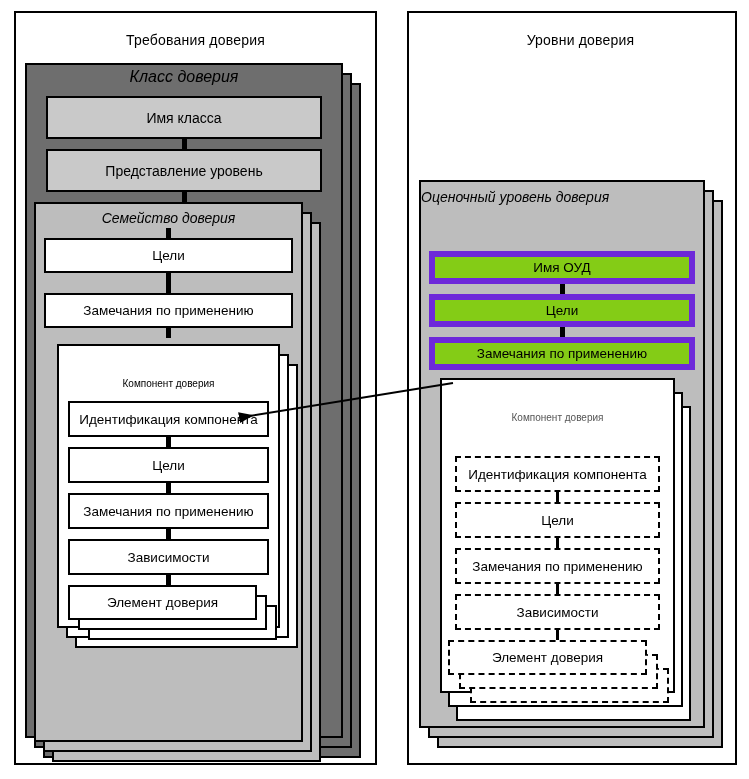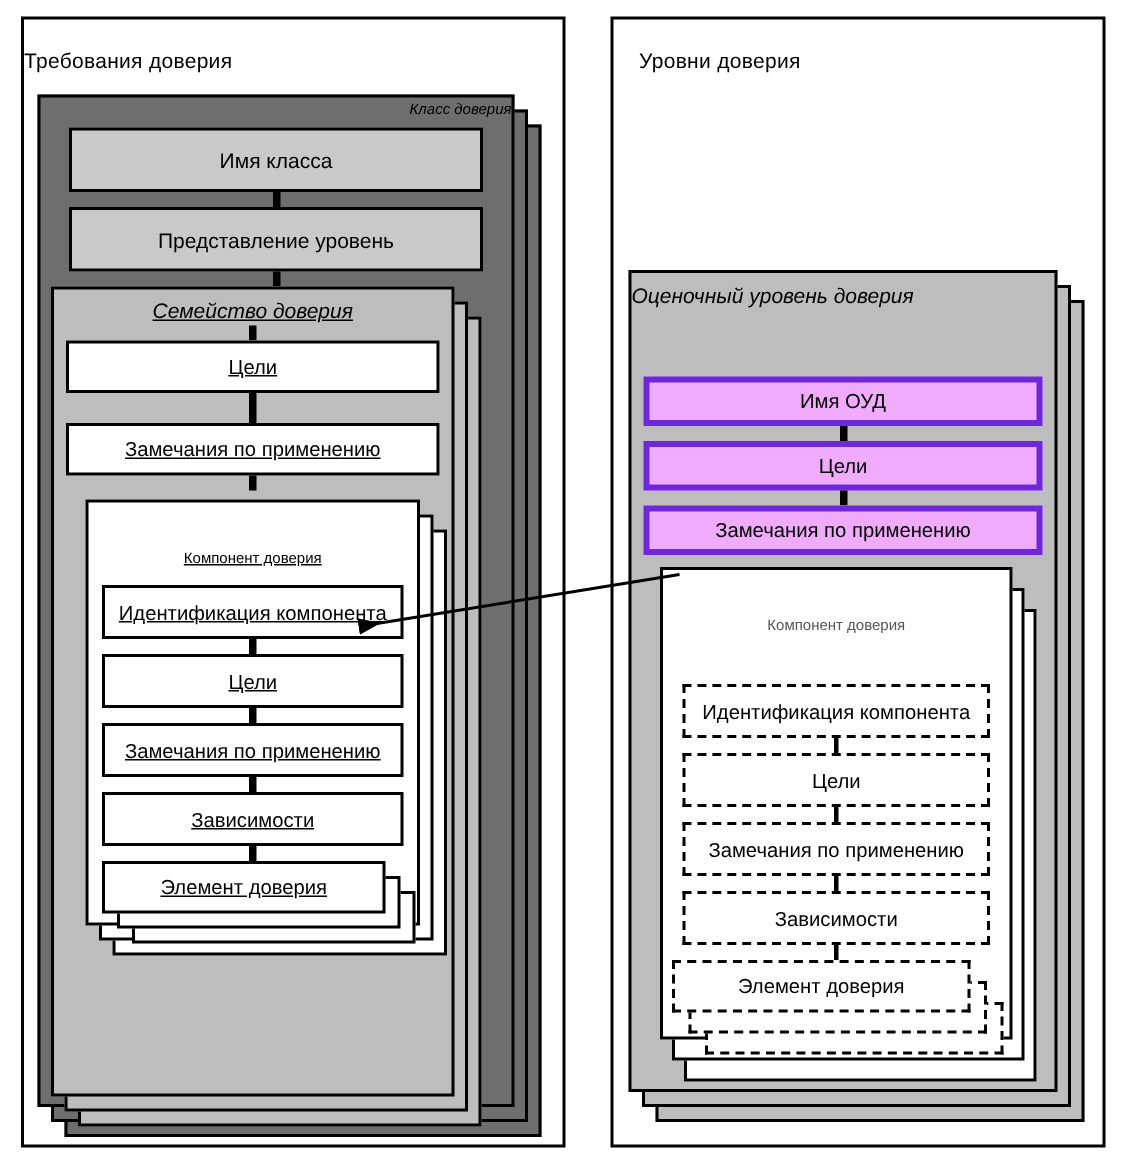--- a/index.html
+++ b/index.html
@@ -13,49 +13,49 @@
   .page { position: relative; width: 749px; height: 779px; background: #fff; overflow: hidden; }
 
   
   .panel {
     position: absolute; top: 11px; height: 754px;
     border: 2px solid #000; background: #fff;
   }
   .panel-left  { left: 14px;  width: 363px; }
   .panel-right { left: 407px; width: 330px; padding-left: 17px; }
   .panel-title {
-    padding-top: 19px;
+    text-align: center; padding-top: 19px;
     font-size: 14px; letter-spacing: .2px;
   }
 
   
   .stack { position: relative; }
   .stack > .copy {
     position: absolute; inset: 0;
     border: 2px solid #000;
   }
   .stack > .copy.c1 { transform: translate(9px, 10px); }
   .stack > .copy.c2 { transform: translate(18px, 20px); }
   .stack > .main { position: relative; border: 2px solid #000; width: 100%; height: 100%; }
 
   
   .class-stack { position: absolute; left: 9px; top: 50px; width: 318px; height: 675px; }
   .class-fill  { background: #6e6e6e; }
-  .class-hdr   { height: 20px; padding-top: 3px; text-align: right; font-size: 10px; font-style: italic; }
+  .class-hdr   { height: 31px; padding-top: 3px; text-align: center; font-size: 16px; font-style: italic; }
 
   .gbox {
     margin: 0 19px; height: 43px;
     background: #c9c9c9; border: 2px solid #000;
     display: flex; align-items: center; justify-content: center;
     font-size: 14px; font-weight: normal;
   }
   .conn  { width: 5px; height: 10px; background: #000; margin: 0 auto; }
   .dconn { width: 3px; height: 10px; background: #000; margin: 0 auto; }
 
-  .family-stack { margin-left: 7px; width: 269px; height: 540px; text-decoration: underline; }
+  .family-stack { margin-left: 7px; width: 269px; height: 540px; }
   .family-fill  { background: #bdbdbd; }
   .family-hdr   { height: 24px; padding-top: 6px; text-align: center; font-size: 14px; font-style: italic; }
 
   .wbox {
     margin: 0 8px; height: 35px;
     background: #fff; border: 2px solid #000;
     display: flex; align-items: center; justify-content: center;
     font-size: 13.5px;
   }
   .wbox.first { margin-top: 17px; }
@@ -90,21 +90,21 @@
   .comp-stack-left > .copy { background: #fff; }
 
   
   .oud-stack { position: absolute; left: 10px; top: 167px; width: 286px; height: 548px; }
   .oud-stack > .copy { background: #bdbdbd; }
   .oud-fill  { background: #bdbdbd; }
   .oud-hdr   { height: 26px; padding-top: 7px; text-align: left; font-size: 14px; font-style: italic; }
 
   .rwbox {
     margin: 0 8px; height: 33px;
-    background: #f0abfc; border: 4px solid #6d28d9;
+    background: #84cc16; border: 6px solid #6d28d9;
     display: flex; align-items: center; justify-content: center;
     font-size: 13.5px;
   }
   .rwbox.first { margin-top: 43px; }
 
   .comp-stack-right { margin: 8px 0 0 19px; width: 235px; height: 315px; }
   .comp-stack-right > .copy { background: #fff; }
   .comp-stack-right > .copy.c1 { transform: translate(8px, 14px); }
   .comp-stack-right > .copy.c2 { transform: translate(16px, 28px); }
 

